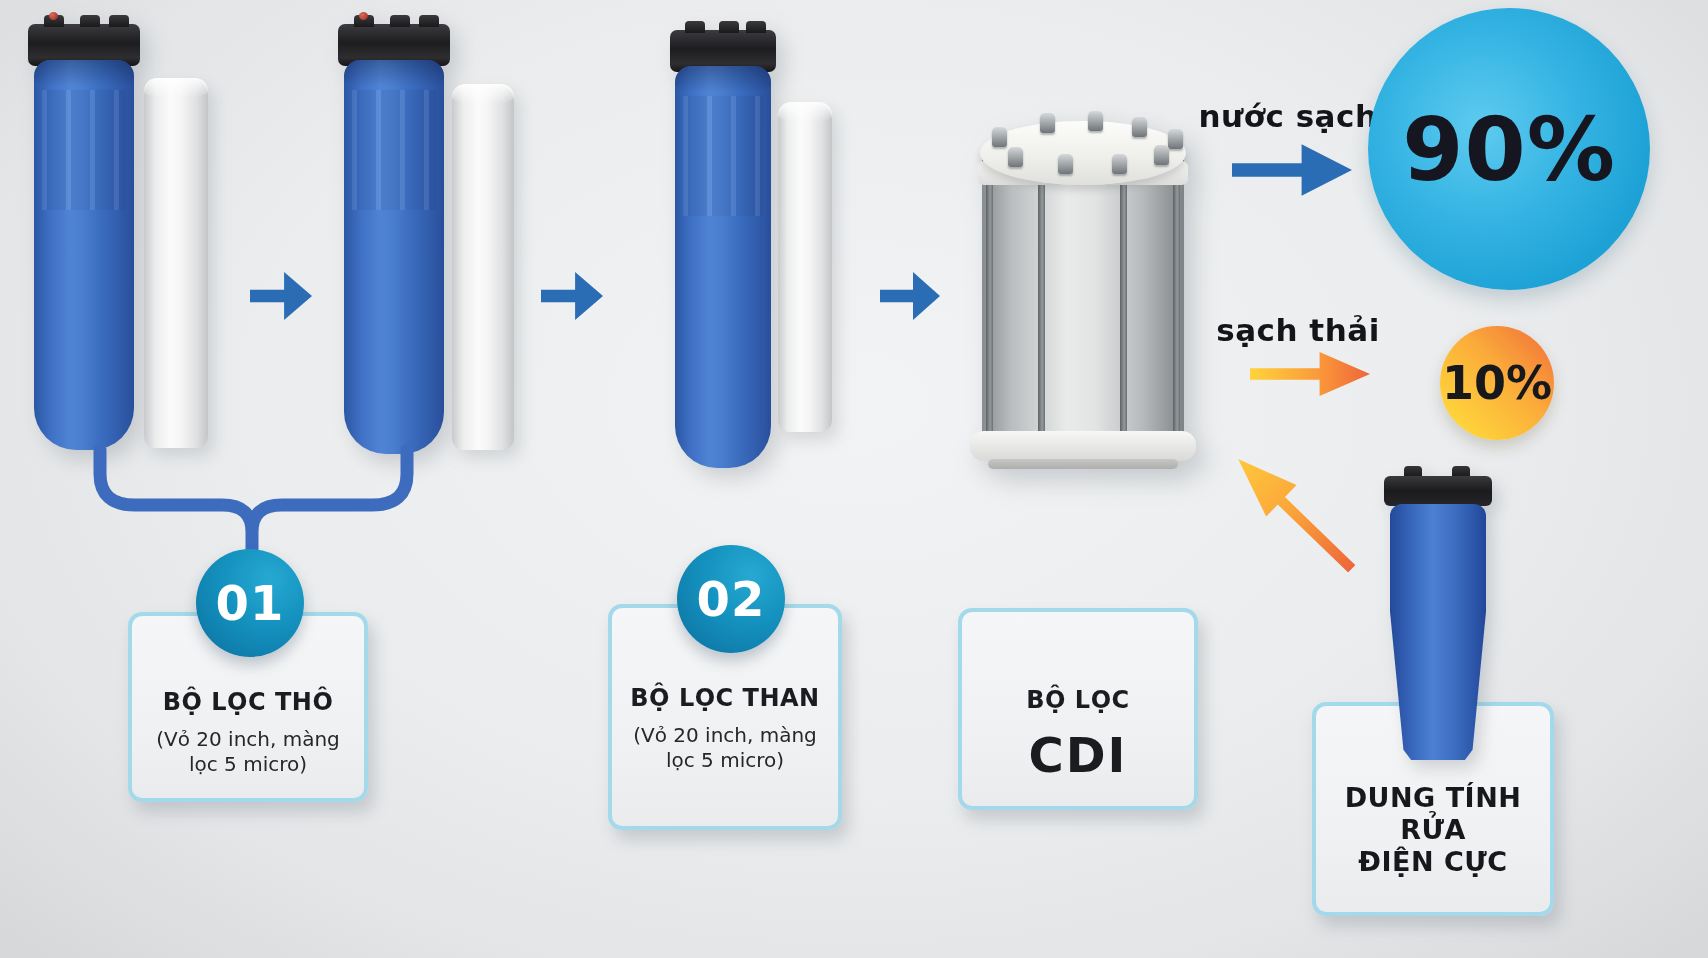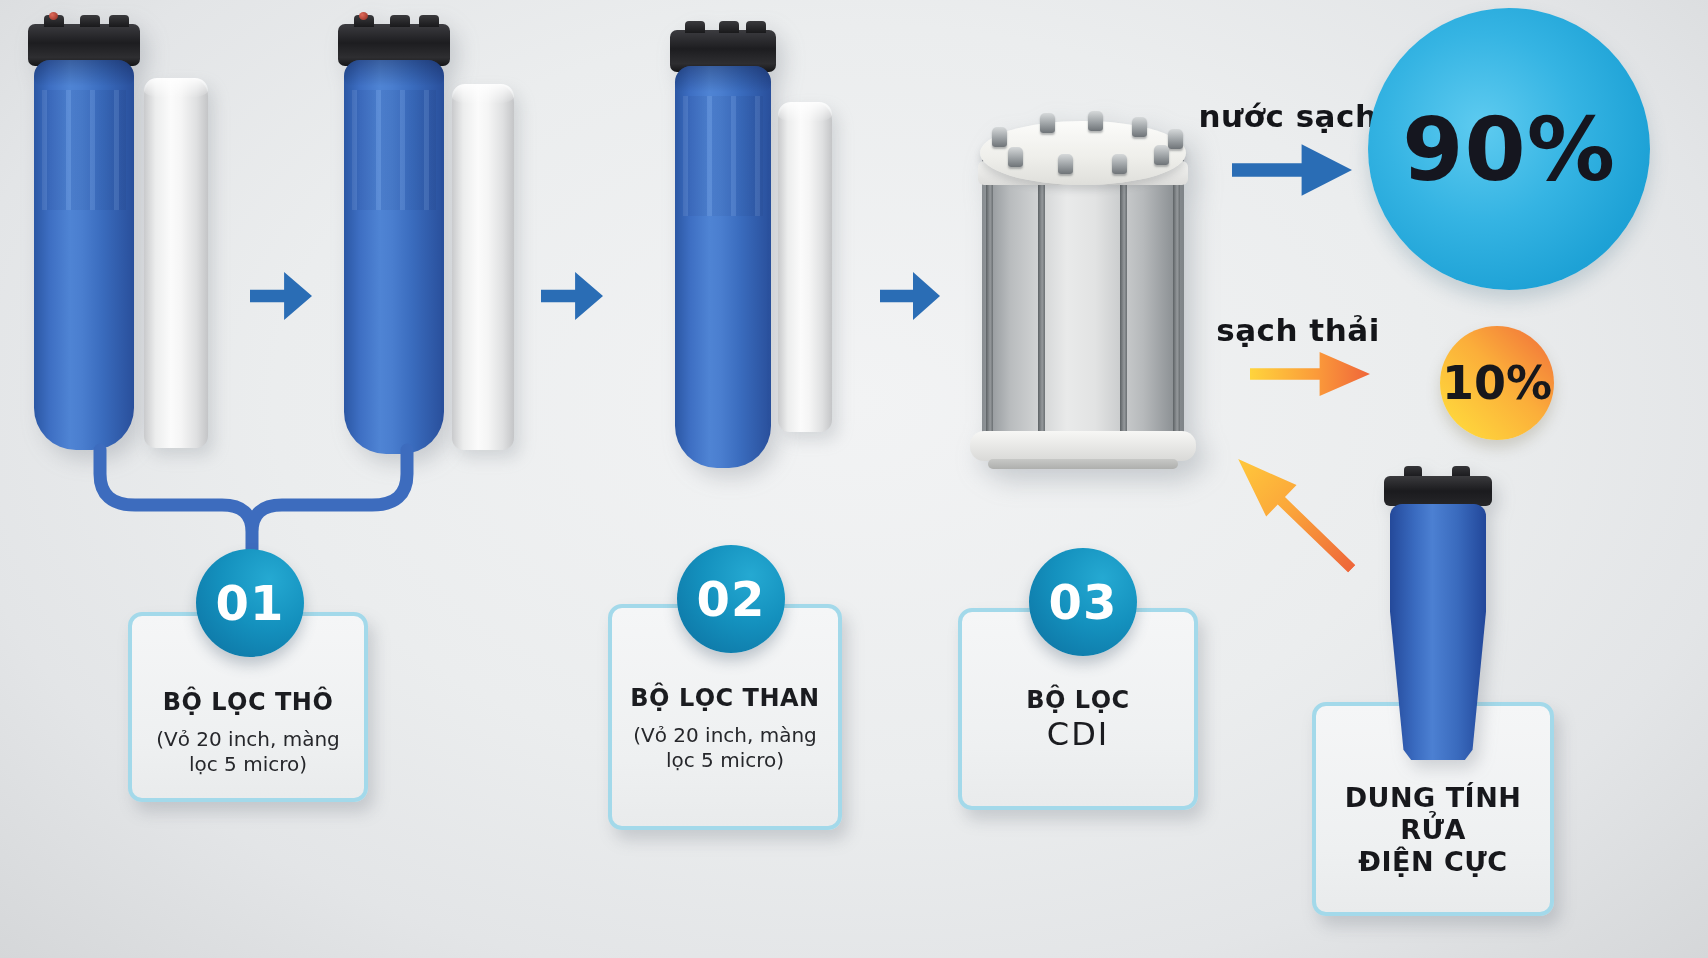--- a/index.html
+++ b/index.html
@@ -61,21 +61,21 @@
   .stepcircle{position:absolute;width:108px;height:108px;border-radius:50%;z-index:4;
     background:radial-gradient(circle at 68% 28%,#25a9d2 0%,#1491be 45%,#0c6f9f 100%);
     box-shadow:0 8px 14px rgba(70,90,110,.3);
     display:flex;align-items:center;justify-content:center;}
   .stepcircle span{color:#fff;font-size:48px;font-weight:bold;letter-spacing:1px;}
   .card{position:absolute;background:linear-gradient(180deg,#f5f6f7 0%,#eef0f1 70%,#e9ebec 100%);
     border:4px solid #a3d9ea;border-radius:14px;box-shadow:6px 10px 16px rgba(110,120,130,.28);
     box-sizing:border-box;text-align:center;z-index:3;}
   .ctitle{font-size:24px;font-weight:bold;color:#1b1c20;letter-spacing:.5px;line-height:29px;}
   .csub{font-size:20px;color:#26272b;line-height:25px;margin-top:10px;}
-  .cdi-big{font-size:32px;font-weight:normal;color:#1b1c20;letter-spacing:2px;margin-top:0;}
+  .cdi-big{font-size:48px;font-weight:bold;color:#1b1c20;letter-spacing:2px;margin-top:12px;}
 
   
   .flabel{position:absolute;font-size:31px;font-weight:bold;color:#141519;text-align:center;letter-spacing:.5px;}
   .circle90{position:absolute;left:1368px;top:8px;width:282px;height:282px;border-radius:50%;
     background:radial-gradient(circle at 40% 42%,#5ecbf0 0%,#35b4e3 40%,#1ea2d6 72%,#1795cd 100%);
     display:flex;align-items:center;justify-content:center;box-shadow:0 10px 18px rgba(80,120,140,.25);}
   .circle90 span{font-size:88px;font-weight:bold;color:#15161f;letter-spacing:1px;}
   .circle10{position:absolute;left:1440px;top:326px;width:114px;height:114px;border-radius:50%;
     background:linear-gradient(45deg,#ffda3c 8%,#fbae3a 55%,#f1733a 95%);
     display:flex;align-items:center;justify-content:center;box-shadow:0 8px 14px rgba(120,110,80,.25);}
@@ -168,23 +168,20 @@
   <svg class="brace" style="left:88px;top:444px;" width="334" height="112" viewBox="0 0 334 112">
     <path d="M 12 6 L 12 30 Q 12 61 47 61 L 134 61 Q 164 61 164 88 L 164 106 M 319 6 L 319 30 Q 319 61 284 61 L 194 61 Q 164 61 164 88" fill="none" stroke="#3d6cbe" stroke-width="13" stroke-linecap="round" stroke-linejoin="round"></path>
   </svg>
 
   <div class="stepcircle" style="left:196px;top:549px;">
     <span>01</span>
   </div>
   <div class="stepcircle" style="left:677px;top:545px;">
     <span>02</span>
   </div>
-  <div class="stepcircle" style="left:1029px;top:548px;">
-    <span>03</span>
-  </div>
 
   <div class="card" style="left:128px;top:612px;width:240px;height:190px;padding-top:72px;">
     <div class="ctitle">BỘ LỌC THÔ</div>
     <div class="csub">(Vỏ 20 inch, màng</div>
     <div class="csub" style="margin-top:0;">lọc 5 micro)</div>
   </div>
 
   <div class="card" style="left:608px;top:604px;width:234px;height:226px;padding-top:76px;">
     <div class="ctitle">BỘ LỌC THAN</div>
     <div class="csub">(Vỏ 20 inch, màng</div>

